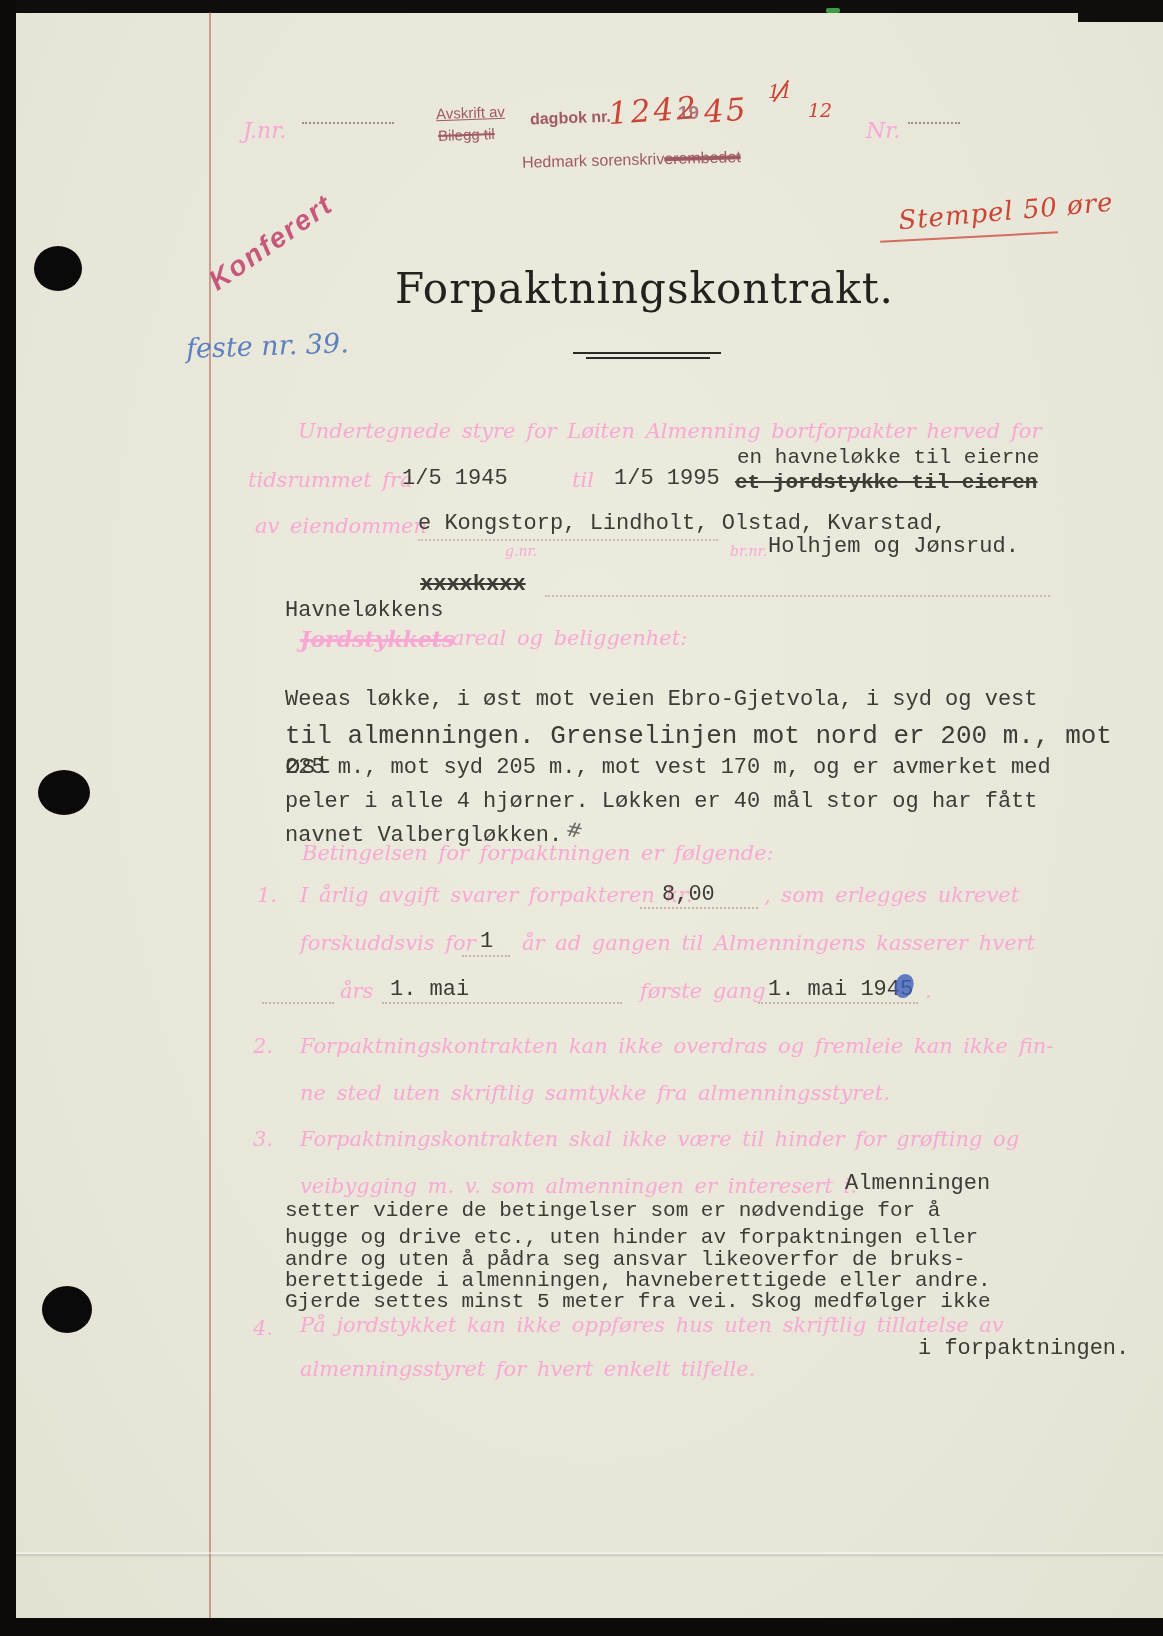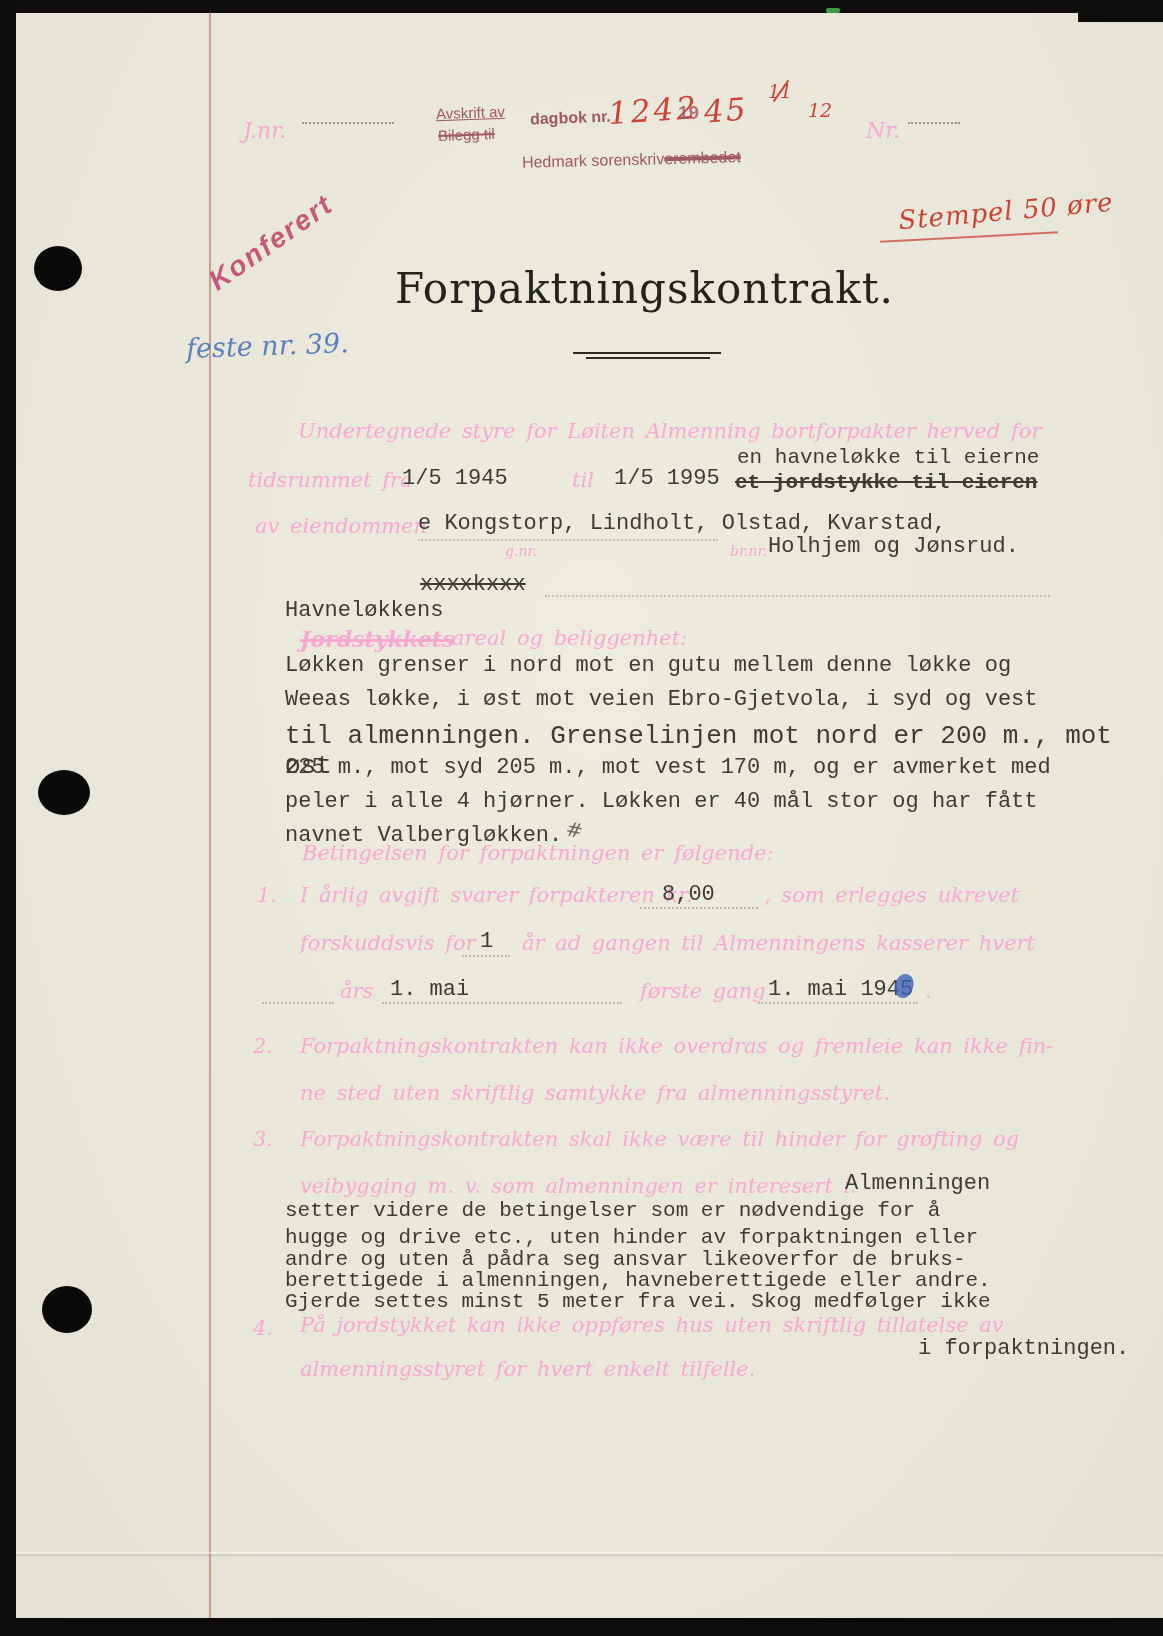--- a/index.html
+++ b/index.html
@@ -91,27 +91,26 @@
   <span class="abs tw" style="left:614px;top:466px;font-size:22px;">1/5 1995</span>
   <span class="abs tw struck" style="left:735px;top:471px;font-size:21px;font-weight:700;">et jordstykke til eieren</span>
 
   <span class="abs it ws" style="left:255px;top:514px;font-size:21px;">av eiendommen</span>
   <span class="abs tw" style="left:418px;top:511px;font-size:22px;">e Kongstorp, Lindholt, Olstad, Kvarstad,</span>
   <div class="dotline" style="left:418px;top:538px;width:300px;opacity:.5;"></div>
   <span class="abs it" style="left:505px;top:543px;font-size:14px;">g.nr.</span>
   <span class="abs it" style="left:730px;top:543px;font-size:14px;">br.nr.</span>
   <span class="abs tw" style="left:768px;top:534px;font-size:22px;">Holhjem og Jønsrud.</span>
 
-  <span class="abs tw struck" style="left:420px;top:572px;font-size:22px;font-weight:400;">xxxxkxxx</span>
+  <span class="abs tw struck" style="left:420px;top:572px;font-size:22px;font-weight:700;">xxxxkxxx</span>
   <div class="dotline" style="left:545px;top:594px;width:505px;opacity:.55;"></div>
   <span class="abs tw" style="left:285px;top:598px;font-size:22px;">Havneløkkens</span>
   <span class="abs it struck" style="left:300px;top:626px;font-size:22px;font-weight:700;text-decoration-thickness:3px;">Jordstykkets</span>
   <span class="abs it ws" style="left:452px;top:626px;font-size:21px;">areal og beliggenhet:</span>
 
-  <span class="abs tw" style="left:285px;top:653px;font-size:22px;">Løkken grenser i nord mot en gutu mellem denne løkke og</span>
   <span class="abs tw" style="left:285px;top:687px;font-size:22px;">Weeas løkke, i øst mot veien Ebro-Gjetvola, i syd og vest</span>
   <span class="abs tw" style="left:285px;top:721px;font-size:26px;">til almenningen. Grenselinjen mot nord er 200 m., mot øst</span>
   <span class="abs tw" style="left:285px;top:755px;font-size:22px;">225 m., mot syd 205 m., mot vest 170 m, og er avmerket med</span>
   <span class="abs tw" style="left:285px;top:789px;font-size:22px;">peler i alle 4 hjørner. Løkken er 40 mål stor og har fått</span>
   <span class="abs tw" style="left:285px;top:823px;font-size:22px;">navnet Valbergløkken.</span>
   <span class="abs it" style="left:566px;top:818px;font-size:20px;color:#6b6a62;transform:rotate(12deg);">#</span>
 
   <span class="abs it ws" style="left:302px;top:841px;font-size:21px;">Betingelsen for forpaktningen er følgende:</span>
 
   <span class="abs it" style="left:257px;top:883px;font-size:21px;">1.</span>

